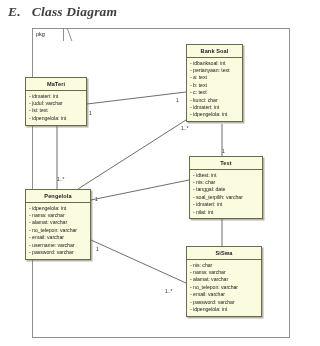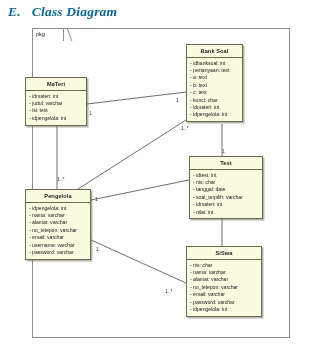--- a/index.html
+++ b/index.html
@@ -17,21 +17,21 @@
 
   
   #heading {
     position: absolute;
     left: 8px;
     top: 4px;
     font-family: "Liberation Serif", serif;
     font-style: italic;
     font-weight: bold;
     font-size: 13.5px;
-    color: #0369a1;
+    color: #404040;
     white-space: nowrap;
     letter-spacing: .2px;
   }
   #heading .label-letter { margin-right: 11px; }
 
   
   #package-frame {
     position: absolute;
     left: 32px;
     top: 28px;

